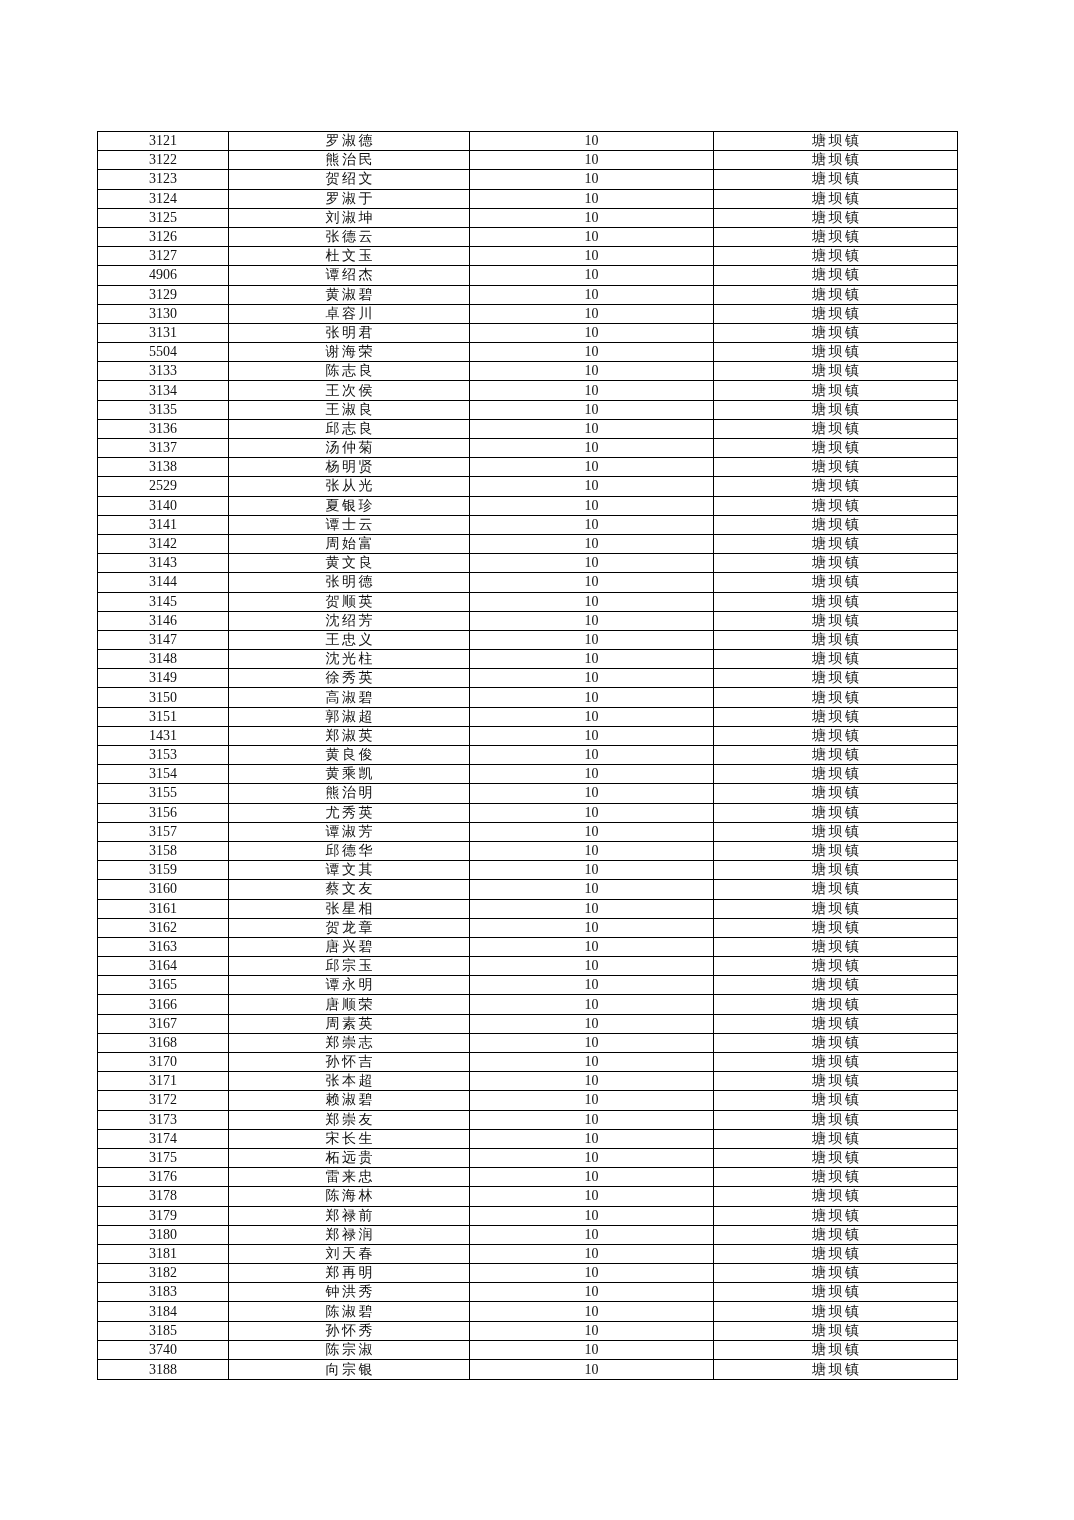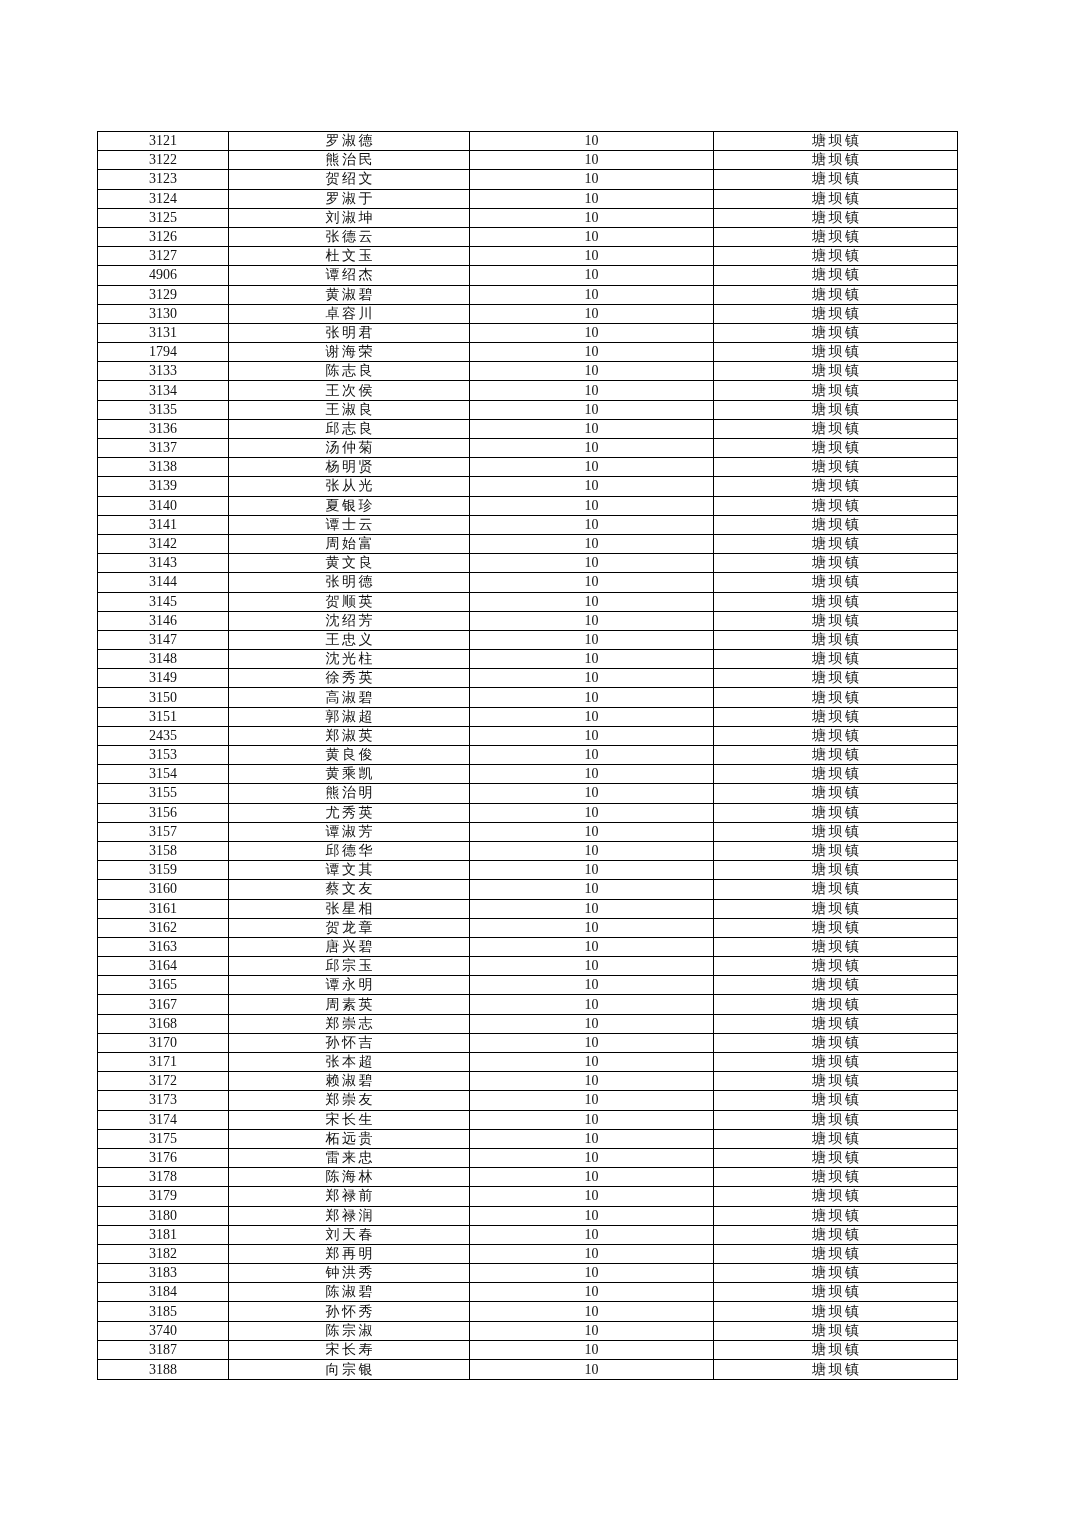--- a/index.html
+++ b/index.html
@@ -116,21 +116,21 @@
           <td class="c2">10</td>
           <td class="c3">塘坝镇</td>
         </tr>
         <tr>
           <td class="c0">3131</td>
           <td class="c1">张明君</td>
           <td class="c2">10</td>
           <td class="c3">塘坝镇</td>
         </tr>
         <tr>
-          <td class="c0">1794</td>
+          <td class="c0">5504</td>
           <td class="c1">谢海荣</td>
           <td class="c2">10</td>
           <td class="c3">塘坝镇</td>
         </tr>
         <tr>
           <td class="c0">3133</td>
           <td class="c1">陈志良</td>
           <td class="c2">10</td>
           <td class="c3">塘坝镇</td>
         </tr>
@@ -158,21 +158,21 @@
           <td class="c2">10</td>
           <td class="c3">塘坝镇</td>
         </tr>
         <tr>
           <td class="c0">3138</td>
           <td class="c1">杨明贤</td>
           <td class="c2">10</td>
           <td class="c3">塘坝镇</td>
         </tr>
         <tr>
-          <td class="c0">3139</td>
+          <td class="c0">2529</td>
           <td class="c1">张从光</td>
           <td class="c2">10</td>
           <td class="c3">塘坝镇</td>
         </tr>
         <tr>
           <td class="c0">3140</td>
           <td class="c1">夏银珍</td>
           <td class="c2">10</td>
           <td class="c3">塘坝镇</td>
         </tr>
@@ -236,21 +236,21 @@
           <td class="c2">10</td>
           <td class="c3">塘坝镇</td>
         </tr>
         <tr>
           <td class="c0">3151</td>
           <td class="c1">郭淑超</td>
           <td class="c2">10</td>
           <td class="c3">塘坝镇</td>
         </tr>
         <tr>
-          <td class="c0">2435</td>
+          <td class="c0">1431</td>
           <td class="c1">郑淑英</td>
           <td class="c2">10</td>
           <td class="c3">塘坝镇</td>
         </tr>
         <tr>
           <td class="c0">3153</td>
           <td class="c1">黄良俊</td>
           <td class="c2">10</td>
           <td class="c3">塘坝镇</td>
         </tr>
@@ -320,20 +320,26 @@
           <td class="c2">10</td>
           <td class="c3">塘坝镇</td>
         </tr>
         <tr>
           <td class="c0">3165</td>
           <td class="c1">谭永明</td>
           <td class="c2">10</td>
           <td class="c3">塘坝镇</td>
         </tr>
         <tr>
+          <td class="c0">3166</td>
+          <td class="c1">唐顺荣</td>
+          <td class="c2">10</td>
+          <td class="c3">塘坝镇</td>
+        </tr>
+        <tr>
           <td class="c0">3167</td>
           <td class="c1">周素英</td>
           <td class="c2">10</td>
           <td class="c3">塘坝镇</td>
         </tr>
         <tr>
           <td class="c0">3168</td>
           <td class="c1">郑崇志</td>
           <td class="c2">10</td>
           <td class="c3">塘坝镇</td>
@@ -424,26 +430,20 @@
         </tr>
         <tr>
           <td class="c0">3185</td>
           <td class="c1">孙怀秀</td>
           <td class="c2">10</td>
           <td class="c3">塘坝镇</td>
         </tr>
         <tr>
           <td class="c0">3740</td>
           <td class="c1">陈宗淑</td>
-          <td class="c2">10</td>
-          <td class="c3">塘坝镇</td>
-        </tr>
-        <tr>
-          <td class="c0">3187</td>
-          <td class="c1">宋长寿</td>
           <td class="c2">10</td>
           <td class="c3">塘坝镇</td>
         </tr>
         <tr>
           <td class="c0">3188</td>
           <td class="c1">向宗银</td>
           <td class="c2">10</td>
           <td class="c3">塘坝镇</td>
         </tr>
       </tbody>

